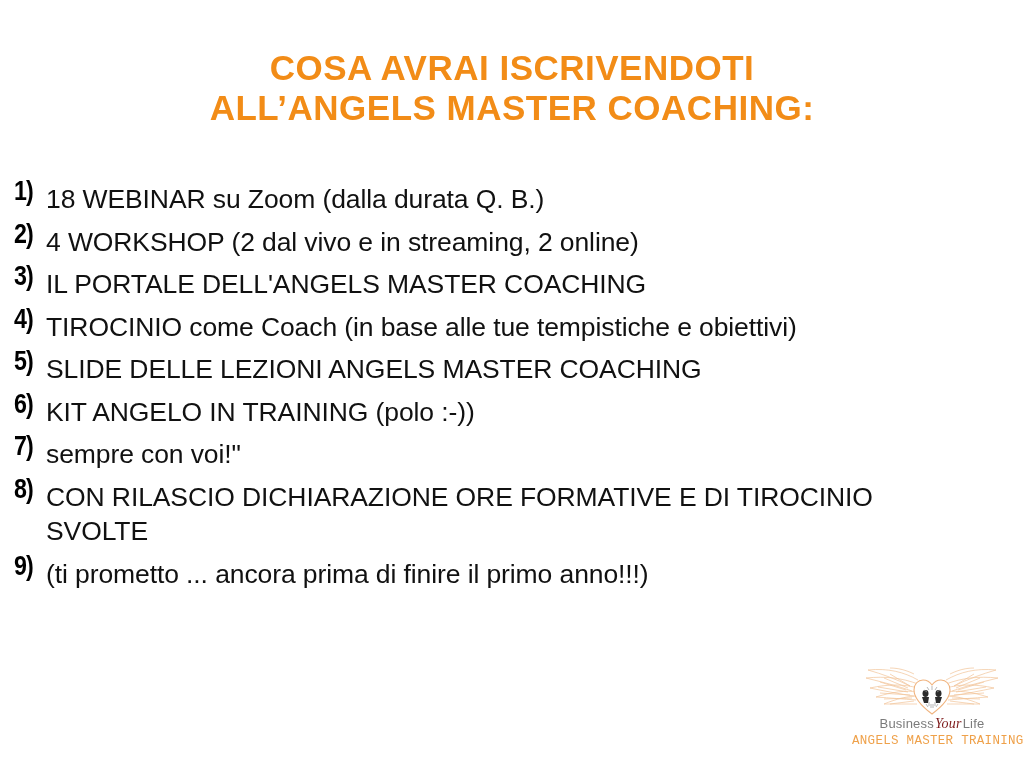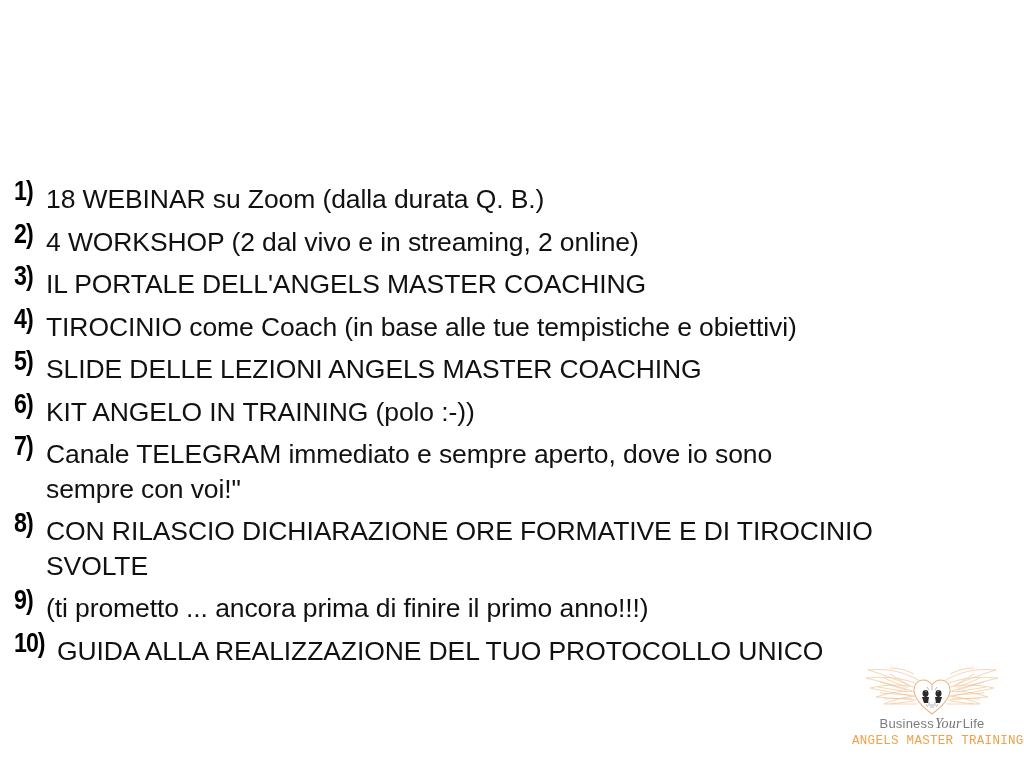--- a/index.html
+++ b/index.html
@@ -113,38 +113,42 @@
     font-size: 13px;
     color: #7b7b7b;
     letter-spacing: 0.2px;
     line-height: 15px;
     white-space: nowrap;
   }
   .logo-line1 .script {
     font-family: "Liberation Serif", serif;
     font-style: italic;
     font-size: 14px;
-    color: #737373;
+    color: #7f1d1d;
     padding: 0 1px;
   }
   .logo-line2 {
     font-family: Liberation Mono, monospace;
     font-size: 12.5px;
     color: #EFA14A;
     letter-spacing: 0.3px;
     line-height: 16px;
     white-space: nowrap;
     margin-top: 2px;
   }
 </style>
 </head>
 <body>
 
 <div class="slide">
 
+  <div class="title-block">
+    <div class="title-line">COSA  AVRAI  ISCRIVENDOTI</div>
+    <div class="title-line">ALL’ANGELS MASTER COACHING:</div>
+  </div>
 
   <div class="list">
 
     <div class="list-item">
       <span class="marker narrow">1)</span>
       <span class="item-text">
         <span>18 WEBINAR su Zoom (dalla durata Q. B.)</span>
       </span>
     </div>
 
@@ -179,46 +183,39 @@
     <div class="list-item">
       <span class="marker narrow">6)</span>
       <span class="item-text">
         <span>KIT ANGELO IN TRAINING (polo :-))</span>
       </span>
     </div>
 
     <div class="list-item">
       <span class="marker narrow">7)</span>
       <span class="item-text">
-        <span>Canale TELEGRAM immediato e sempre aperto, dove io sono</span>
         <span class="cont">sempre con voi!"</span>
       </span>
     </div>
 
     <div class="list-item">
       <span class="marker narrow">8)</span>
       <span class="item-text">
         <span class="cont">CON RILASCIO DICHIARAZIONE ORE FORMATIVE E DI TIROCINIO</span>
         <span class="cont">SVOLTE</span>
       </span>
     </div>
 
     <div class="list-item">
       <span class="marker narrow">9)</span>
       <span class="item-text">
         <span class="cont">(ti prometto ... ancora prima di finire il primo anno!!!)</span>
       </span>
     </div>
 
-    <div class="list-item">
-      <span class="marker wide">10)</span>
-      <span class="item-text">
-        <span>GUIDA ALLA REALIZZAZIONE DEL TUO PROTOCOLLO UNICO</span>
-      </span>
-    </div>
 
   </div>
 
   <div class="logo">
     <svg class="logo-mark" viewBox="0 0 160 52" xmlns="http://www.w3.org/2000/svg">
       <g stroke="#F0C092" stroke-width="0.7" fill="none" opacity="0.95">
 
         <path d="M66 14 C52 6 36 2 16 4 C30 8 44 13 58 20"></path>
         <path d="M66 18 C50 12 34 10 14 12 C30 16 46 20 60 25"></path>
         <path d="M66 22 C52 18 36 18 18 22 C32 25 48 28 62 30"></path>

